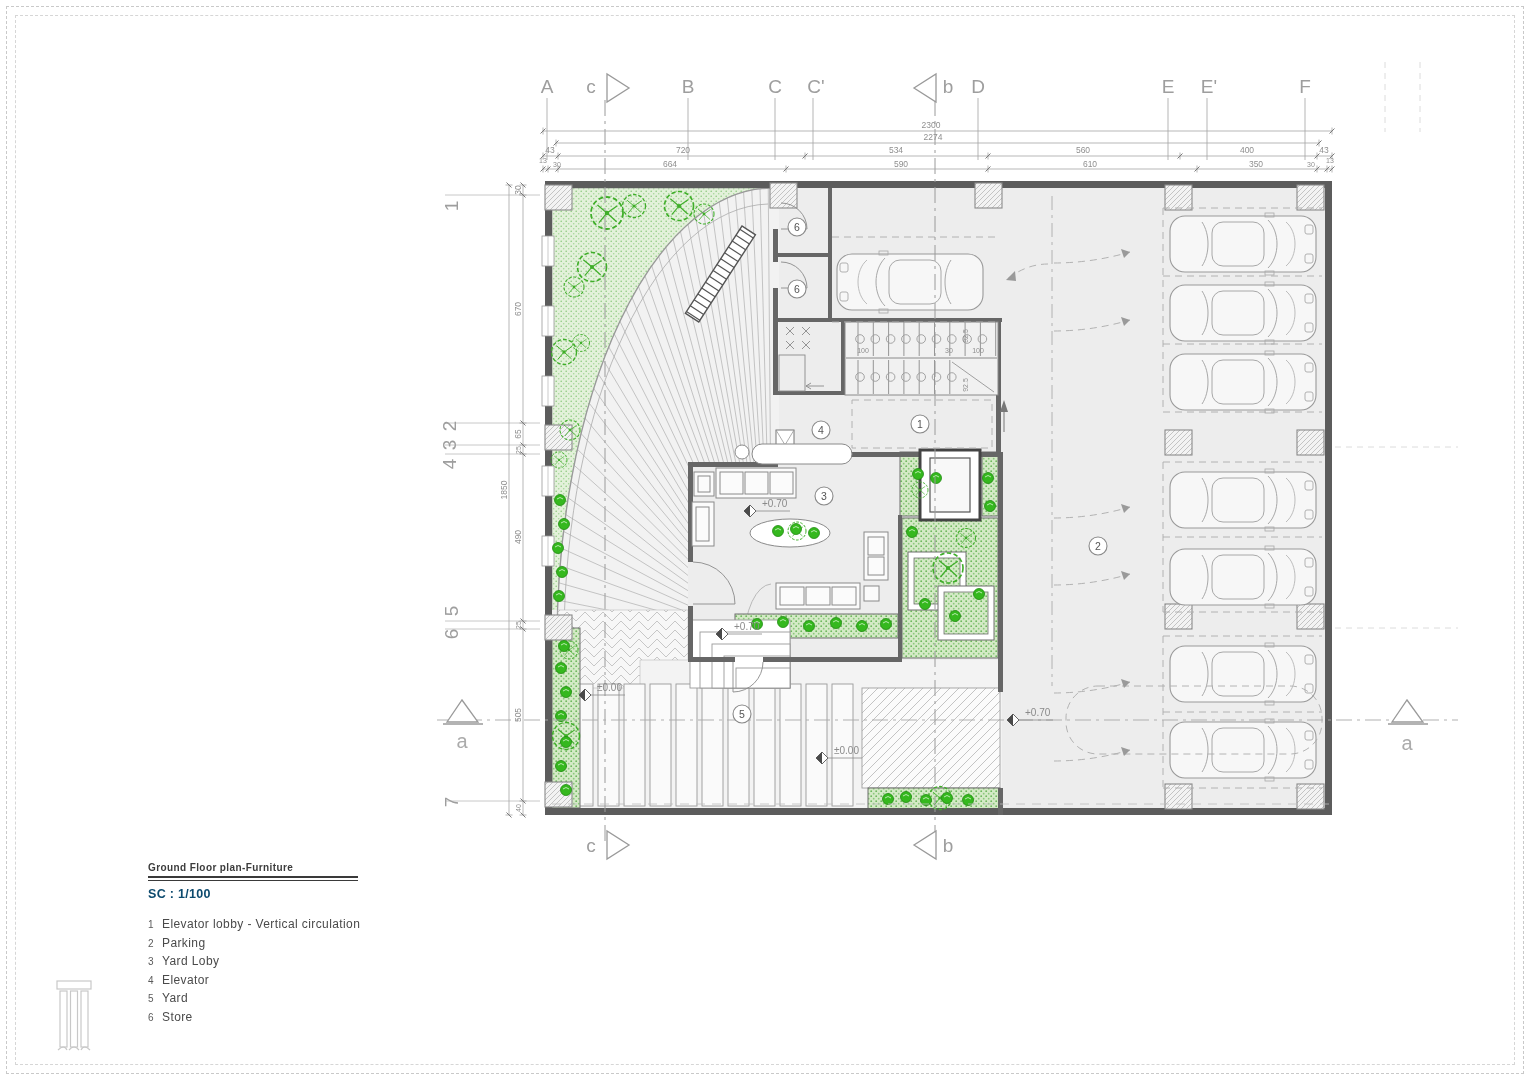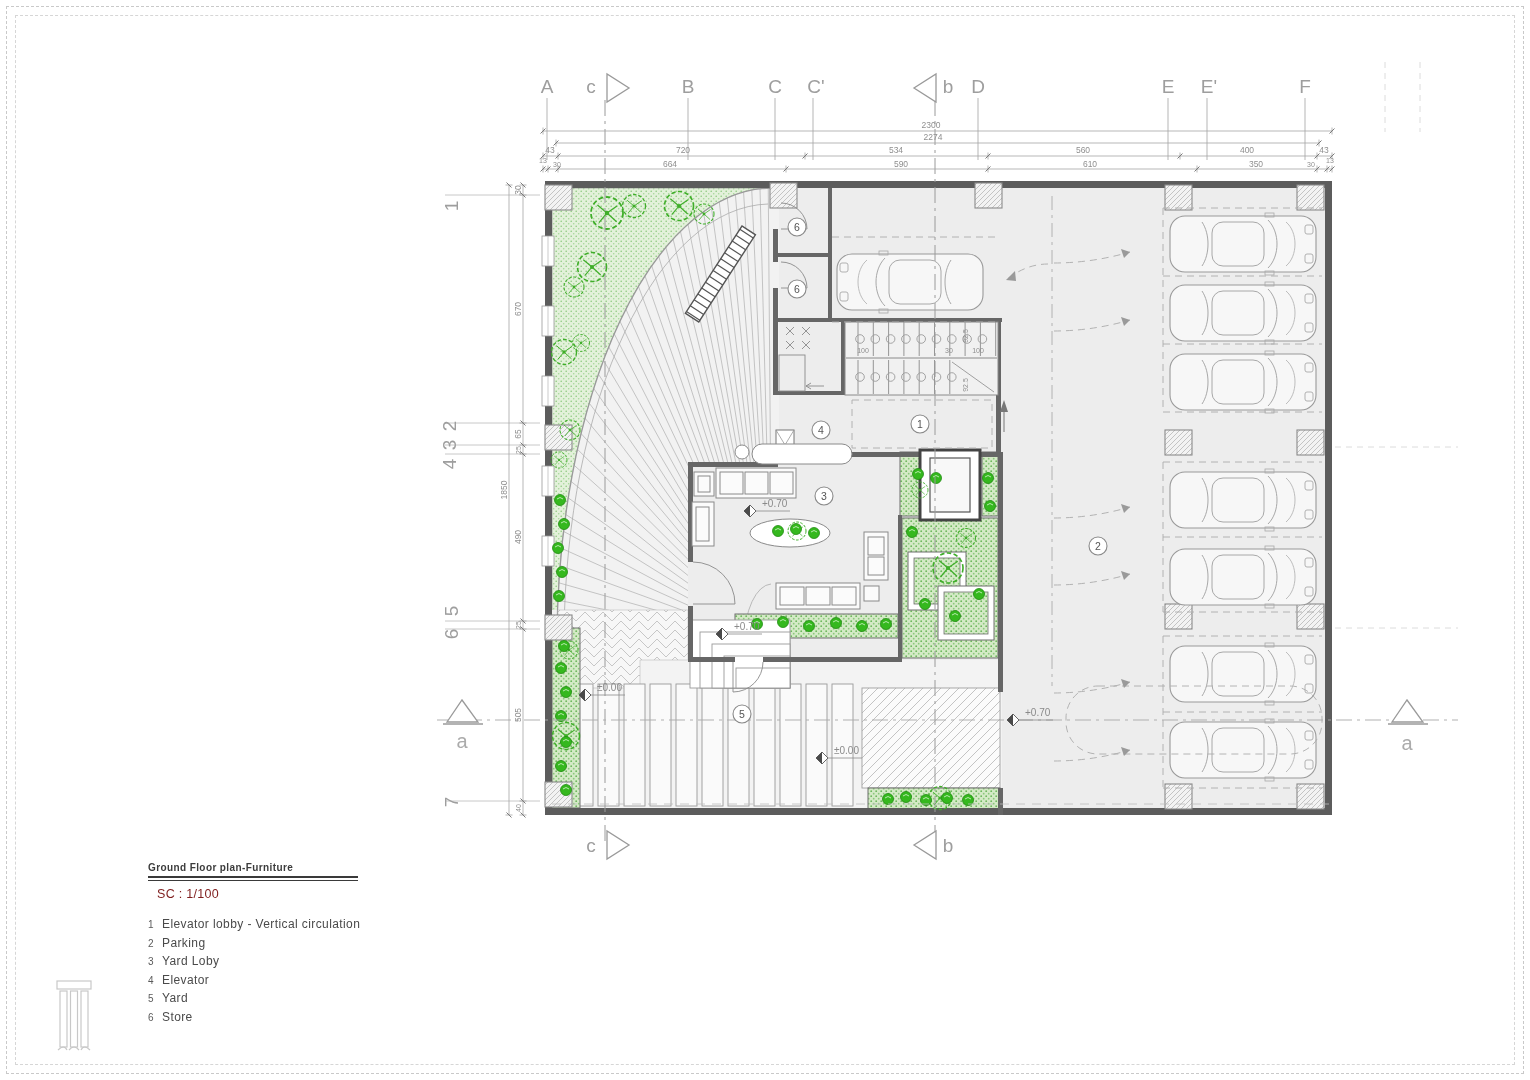--- a/index.html
+++ b/index.html
@@ -13,21 +13,21 @@
   .dimtxt{font-size:8.5px;fill:#8f8f8f;}
   .dimtxt7{font-size:7px;fill:#8f8f8f;}
   .lvltxt{font-size:10px;fill:#8a8a8a;}
   .tagtxt{font-size:10.5px;fill:#555;}
   .sectlab{font-size:20px;fill:#ababab;}
   
   #titleblock{position:absolute;left:148px;top:862px;width:260px;}
   #titleblock .tt{font-size:10px;font-weight:bold;color:#3c3c3c;letter-spacing:.4px;}
   #titleblock .rule1{width:210px;height:2.2px;background:#3a3a3a;margin-top:3px;}
   #titleblock .rule2{width:210px;height:1px;background:#3a3a3a;margin-top:2px;}
-  #titleblock .sc{font-size:12.5px;font-weight:normal;color:#7f1d1d;margin-top:6px;letter-spacing:.3px;margin-left:9px;}
+  #titleblock .sc{font-size:12.5px;font-weight:bold;color:#0c4a6e;margin-top:6px;letter-spacing:.3px;}
   #legend{margin-top:16px;}
   .lrow{display:flex;align-items:baseline;margin-bottom:4.5px;}
   .lnum{width:14px;font-size:10px;color:#5a5a5a;}
   .llab{font-size:12px;color:#4a4a4a;letter-spacing:.4px;}
   
   #logo{position:absolute;left:56px;top:980px;width:260px;}
   #logo .row{display:flex;align-items:flex-end;}
   .brand{font-size:30px;font-weight:bold;color:#fff;-webkit-text-stroke:1.2px #c6c6c6;
          text-shadow:0 0 1px #cfcfcf;letter-spacing:1px;line-height:1;}
   .mark{font-size:12px;color:#cfcfcf;vertical-align:top;position:relative;top:-14px;left:2px;}

